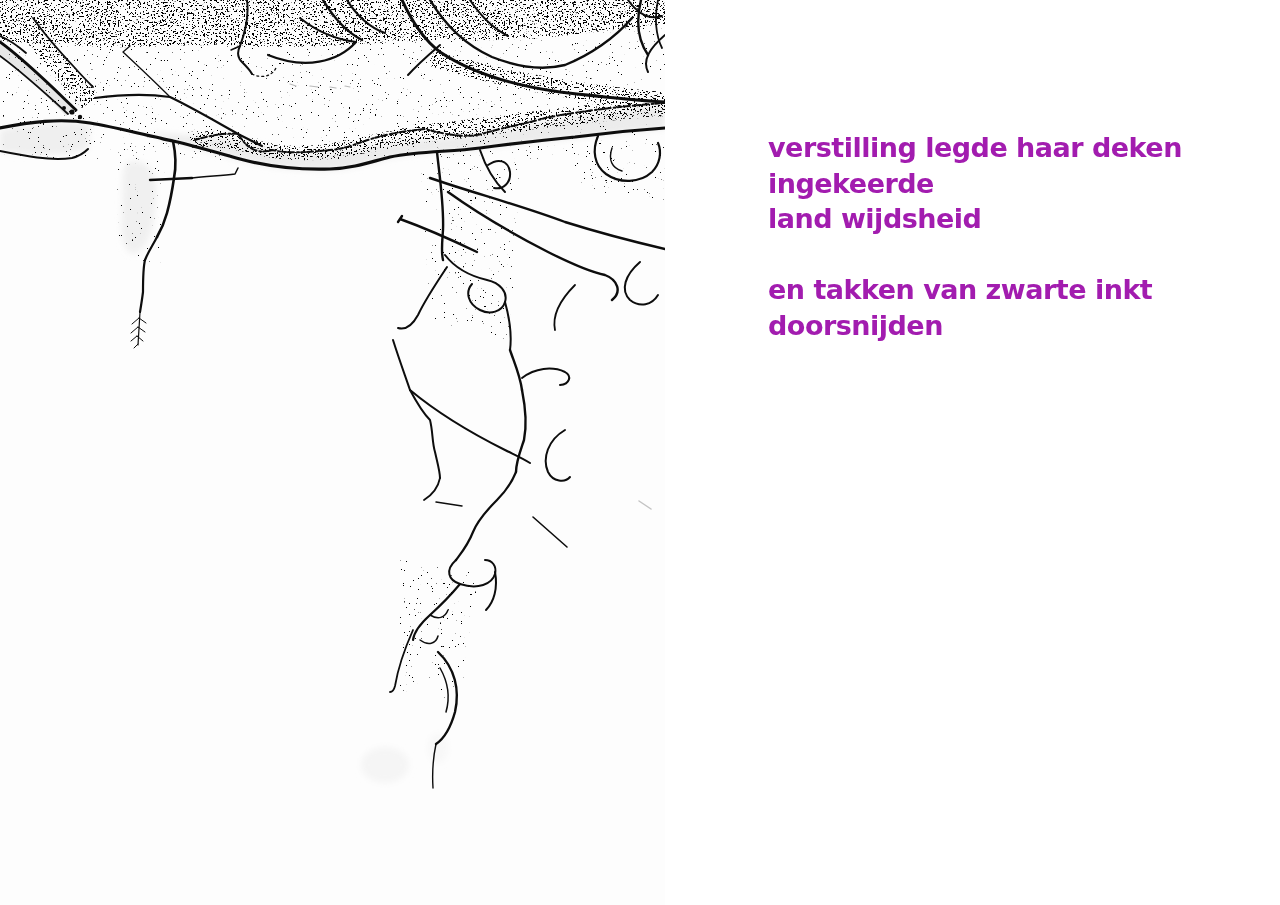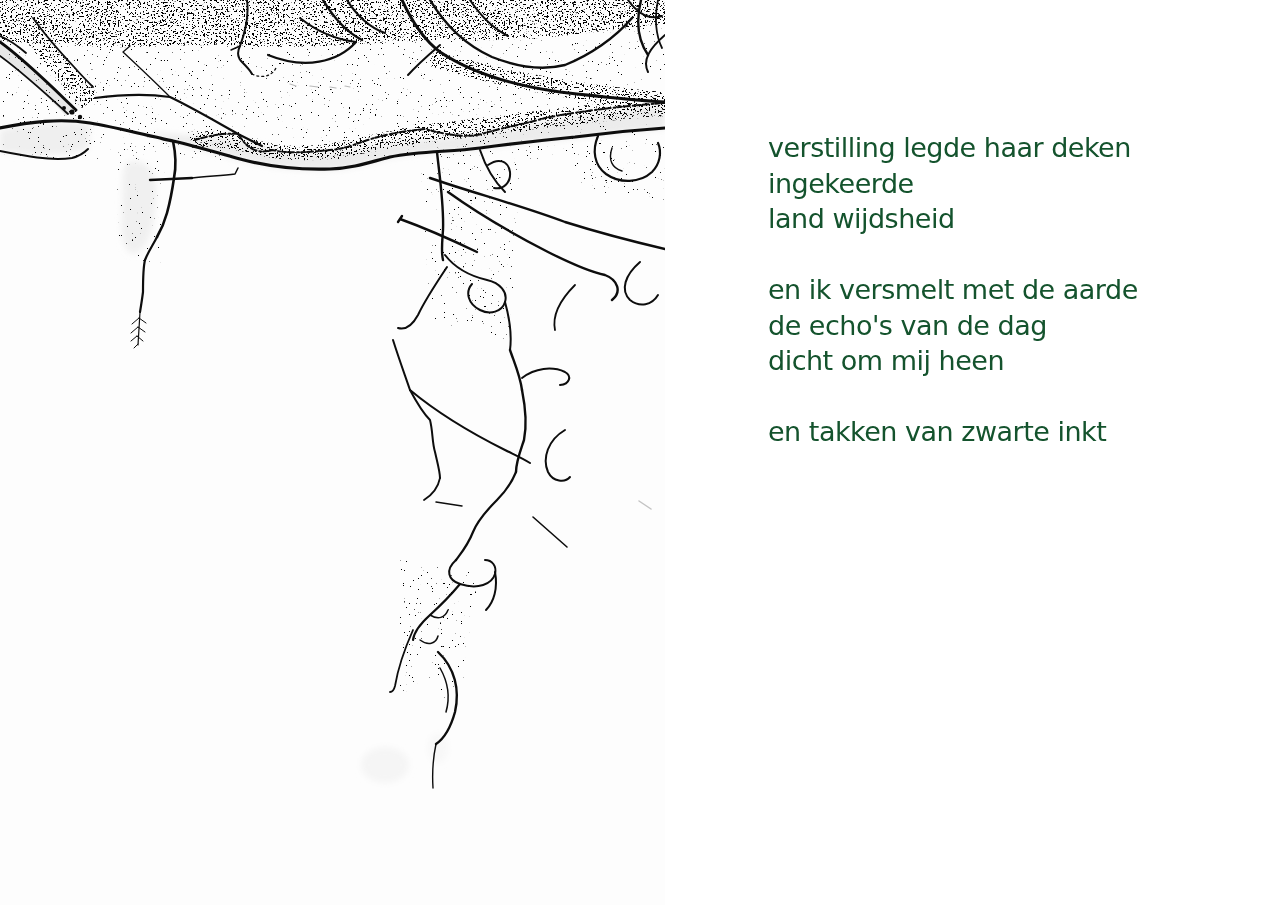--- a/index.html
+++ b/index.html
@@ -13,22 +13,22 @@
   .stage { position: absolute; inset: 0; }
   .art {
     position: absolute; left: 0; top: 0;
     width: 665px; height: 905px;
     background: #fdfdfd;
   }
   .art svg { display: block; }
   .ink { stroke: #0d0d0d; fill: none; stroke-linecap: round; stroke-linejoin: round; }
   .poem {
     position: absolute; left: 768px; top: 130px; width: 505px;
-    color: #14532d;
-    font-size: 27px; font-weight: normal; letter-spacing: -0.5px;
+    color: #a21caf;
+    font-size: 27px; font-weight: bold; letter-spacing: -0.5px;
     line-height: 35.5px; white-space: nowrap;
   }
   .stanza { margin: 0 0 35.5px 0; }
   .stanza:last-child { margin-bottom: 4px; }
   .poem-line { height: 35.5px; }
 </style>
 </head>
 <body>
 
 <div class="stage">
@@ -165,22 +165,18 @@
     </svg>
   </div>
 
   <div class="poem">
     <div class="stanza">
       <div class="poem-line">verstilling legde haar deken</div>
       <div class="poem-line">ingekeerde</div>
       <div class="poem-line">land wijdsheid</div>
     </div>
     <div class="stanza">
-      <div class="poem-line">en ik versmelt met de aarde</div>
-      <div class="poem-line">de echo's van de dag</div>
-      <div class="poem-line">dicht om mij heen</div>
-    </div>
-    <div class="stanza">
       <div class="poem-line">en takken van zwarte inkt</div>
+      <div class="poem-line">doorsnijden</div>
     </div>
   </div>
 
 </div>
 
 </body></html>

